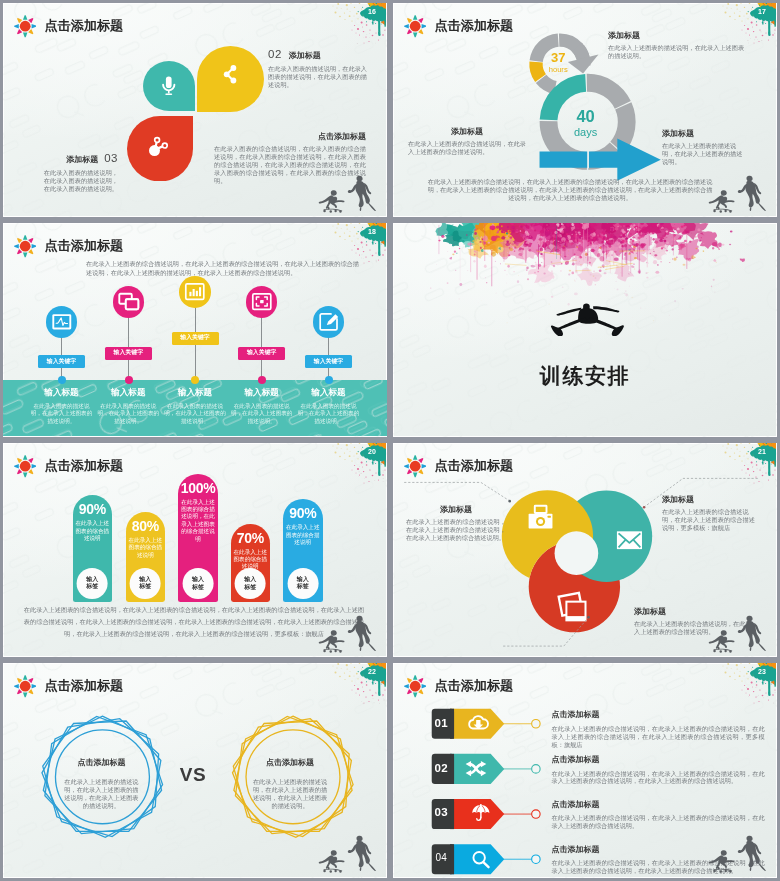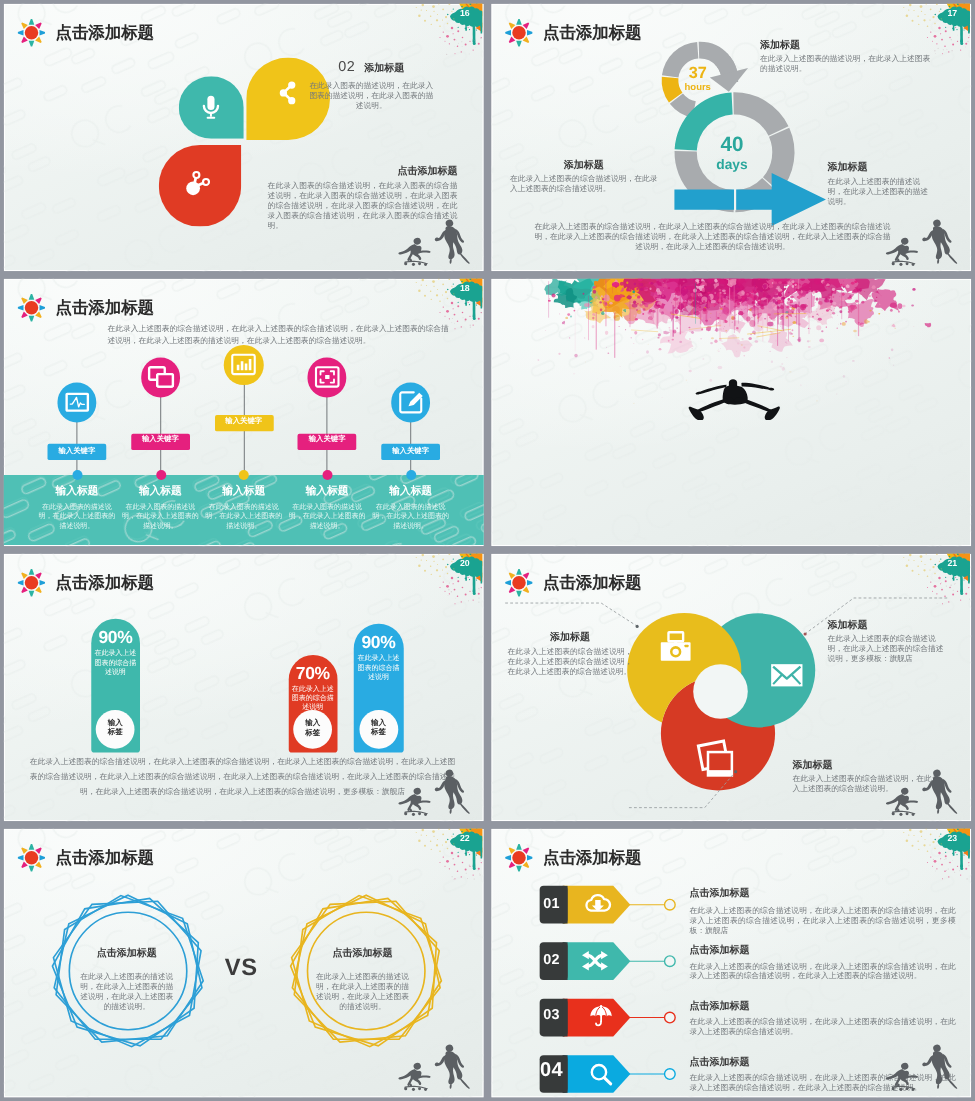--- a/index.html
+++ b/index.html
@@ -32,21 +32,21 @@
   
   .s1-petals{position:absolute;left:0;top:0;width:100%;height:100%;}
   .petal{position:absolute;width:72px;height:72px;}
   .s1-b{position:absolute;}
   .s1-head{font-size:8.0px;font-weight:bold;color:#3a3a3a;}
   .s1-num{font-size:11.5px;color:#4a4a4a;font-weight:normal;letter-spacing:.5px;
      font-family:"Liberation Sans",sans-serif;}
   
   .ring-label{position:absolute;text-align:center;}
   .ring-v{font-weight:bold;line-height:1;}
-  .ring-u{font-weight:bold;line-height:1;}
+  .ring-u{font-weight:normal;line-height:1;}
   
   .s3-band{position:absolute;left:0;bottom:0;width:100%;height:78px;background:#4fc0b5;}
   .s3-circ{position:absolute;border-radius:50%;}
   .s3-kw{position:absolute;color:#fff;font-size:5.9px;font-weight:bold;
      text-align:center;line-height:1;padding:3.4px 0;border-radius:1.5px;}
   .s3-stem{position:absolute;width:1px;background:#8a8f91;}
   .s3-dot{position:absolute;width:8px;height:8px;border-radius:50%;}
   .s3-t{color:#fff;font-size:8.6px;font-weight:bold;}
   .s3-b{color:#e7f7f4;font-size:5.6px;line-height:7.3px;}
   
@@ -237,22 +237,26 @@
                 <path d="M66 32.75 A33 32.75 0 0 1 33 65.5 A33 32.75 0 0 1 33 0 L66 0 Z" fill="#e03b24"></path>
                 <g transform="translate(27.5,34.6)">
                   <path d="M2.2 -1.6 L8.6 -4.4" stroke="#fff" stroke-width="2.4" stroke-linecap="round"></path>
                   <path d="M1.1 -3.8 L2.2 -8.6" stroke="#fff" stroke-width="2.2" stroke-linecap="round"></path>
                   <circle cx="0" cy="0" r="5.5" fill="#fff"></circle>
                   <circle cx="2.6" cy="-10.6" r="2.4" fill="#e03b24" stroke="#fff" stroke-width="1.7"></circle>
                   <circle cx="10.3" cy="-5.0" r="2.4" fill="#e03b24" stroke="#fff" stroke-width="1.7"></circle>
                 </g>
               </svg>
             </div>
-            <div class="s1-b" style="left:247px;top:44px;width:100px;text-align:center">
+            <div class="s1-b" style="left:268px;top:44px;width:100px;text-align:left">
   <div style="margin-bottom:3px"><span class="s1-num">02</span><span class="s1-head" style="margin-left:7px">添加标题</span></div>
+  <div class="bodytext">在此录入图表的描述说明，在此录入图表的描述说明，在此录入图表的描述说明。</div>
+            </div>
+            <div class="s1-b" style="left:38px;top:148px;width:80px;text-align:right">
+  <div style="margin-bottom:3px"><span class="s1-head">添加标题</span><span class="s1-num" style="margin-left:6px">03</span></div>
   <div class="bodytext">在此录入图表的描述说明，在此录入图表的描述说明，在此录入图表的描述说明。</div>
             </div>
             <div class="s1-b" style="left:214px;top:131px;width:152px;text-align:justify">
   <div class="s1-head" style="text-align:right;margin-bottom:3px">点击添加标题</div>
   <div class="bodytext">在此录入图表的综合描述说明，在此录入图表的综合描述说明，在此录入图表的综合描述说明，在此录入图表的综合描述说明，在此录入图表的综合描述说明，在此录入图表的综合描述说明，在此录入图表的综合描述说明。</div>
             </div>
           </div>
         </div>
       </div>
     </div>
@@ -1587,20 +1591,21 @@
               <path d="M33.4 8.6 C29.6 9.6 24.0 11.4 19.2 13.2 C16.0 14.4 13.9 15.1 12.0 15.3 C10.5 15.4 9.7 14.6 10.8 14.0 C13.0 12.6 18.6 10.4 23.4 8.8 C27.6 7.4 31.2 6.5 33.8 6.3 Z"></path>
               <path d="M12.4 13.1 C11.2 13.1 9.8 13.5 9.2 14.2 C8.6 14.9 9.2 15.7 10.4 15.7 C11.7 15.7 13.0 15.1 13.5 14.2 Z"></path>
               <path d="M45.8 8.0 C49.8 7.8 55.2 8.6 60.0 9.6 C63.6 10.4 66.2 11.0 68.4 11.4 C70.0 11.7 70.8 10.8 69.8 10.1 C67.8 8.7 62.2 6.9 57.2 5.8 C52.6 4.8 48.4 4.3 45.6 4.5 Z"></path>
               <path d="M68.0 9.4 C69.2 9.1 70.8 9.3 71.5 10.0 C72.3 10.8 71.7 11.8 70.4 11.9 C69.1 12.0 67.8 11.4 67.3 10.6 Z"></path>
               <path d="M35.0 22.4 C31.0 24.2 25.0 27.0 20.0 29.4 C16.4 31.1 13.6 32.3 11.5 32.8 C9.6 33.2 8.8 32.3 10.0 31.3 C12.6 29.2 18.6 26.0 24.0 23.4 C29.0 21.0 33.8 19.2 37.5 18.4 L41.0 22.4 Z"></path>
               <path d="M11.8 30.6 C9.6 30.0 7.0 29.0 5.4 28.0 C3.9 27.1 3.0 28.0 3.6 29.7 C4.5 32.1 5.9 35.0 7.5 37.3 C9.2 39.7 11.2 41.2 13.0 41.1 C14.8 41.0 15.9 39.4 15.4 37.1 C14.9 34.7 13.3 31.9 11.8 30.6 Z"></path>
               <path d="M44.8 22.2 C48.8 24.0 54.8 26.8 59.8 29.2 C63.4 30.9 66.2 32.1 68.3 32.6 C70.2 33.0 71.0 32.1 69.8 31.1 C67.2 29.0 61.2 25.8 55.8 23.2 C50.8 20.8 46.0 19.0 42.3 18.2 L38.8 22.2 Z"></path>
               <path d="M68.0 30.4 C70.2 29.8 72.8 28.8 74.4 27.8 C75.9 26.9 76.8 27.8 76.2 29.5 C75.3 31.9 73.9 34.8 72.3 37.1 C70.6 39.5 68.6 41.0 66.8 40.9 C65.0 40.8 63.9 39.2 64.4 36.9 C64.9 34.5 66.5 31.7 68.0 30.4 Z"></path>
             </g>
           </svg>
+          <div class="s4-part" style="top:141.5px;z-index:3"><span style="font-size:21px;color:#1d1d1d;font-weight:bold;letter-spacing:1.6px">训练安排</span></div>
         </div>
       </div>
     </div>
 <div class="cell">
       <div class="slide">
         <div class="shift">
           <div class="hdr">
             <svg class="sun" viewBox="0 0 22.4 22.4">
               <path d="M11.75 0.20L13.45 4.80L8.95 4.80L10.65 0.20Z" fill="#2bb3a3"></path>
               <path d="M19.37 3.81L17.32 8.27L14.13 5.08L18.59 3.03Z" fill="#e5207e"></path>
@@ -1736,20 +1741,34 @@
 <path d="M38.9 23.6 C38.0 23.2 37.1 23.5 36.6 24.2 C36.1 24.9 36.3 25.8 37.1 26.3 C37.9 26.8 38.8 26.6 39.3 25.9 C39.8 25.2 39.7 24.1 38.9 23.6 Z"></path>
 <path d="M52.9 16.4 C54.5 17.1 55.8 18.4 56.5 19.9 C57.1 21.3 57.4 22.7 58.0 23.9 C58.5 24.8 59.2 25.4 59.9 26.1 C60.4 26.6 60.3 27.4 59.7 27.7 C59.0 28.0 58.5 27.6 58.0 27.1 C56.6 25.8 55.8 24.3 55.2 22.6 C54.6 21.1 54.1 19.7 53.1 18.6 Z"></path>
 <path d="M57.2 36.0 C58.6 37.4 60.2 39.0 61.7 40.6 C62.8 41.8 63.7 42.9 64.7 44.1 C65.1 44.6 64.7 45.1 64.1 44.8 C63.0 44.3 61.9 43.2 60.9 42.1 C59.4 40.5 58.1 38.9 57.0 37.3 Z"></path>
 <path d="M49.9 40.7 C50.2 41.9 50.2 43.2 49.8 44.3 C49.5 45.0 48.8 45.1 48.6 44.4 C48.2 43.4 48.6 42.0 49.3 40.7 Z"></path>
 </g>
           </svg>
           <div class="zlayer">
             <div class="bar" style="left:72.8px;top:55.4px;width:39.0px;height:106.7px;background:#3fb8ac;border-radius:19.5px 19.5px 2.5px 2.5px">
               <div class="bar-pct" style="margin-top:7.0px;font-size:14.0px">90%</div>
               <div class="bar-body" style="margin-top:4.0px">在此录入上述图表的综合描述说明</div>
+              <div class="bar-circ" style="width:30.8px;height:30.8px;bottom:3.2px">
+                <div class="bar-lbl" style="color:#2e2e2e">输入<br>标签</div>
+              </div>
+            </div>
+            <div class="bar" style="left:125.6px;top:71.9px;width:39.5px;height:90.2px;background:#eec321;border-radius:19.8px 19.8px 2.5px 2.5px">
+              <div class="bar-pct" style="margin-top:7.0px;font-size:14.0px">80%</div>
+              <div class="bar-body" style="margin-top:4.0px">在此录入上述图表的综合描述说明</div>
+              <div class="bar-circ" style="width:30.8px;height:30.8px;bottom:3.2px">
+                <div class="bar-lbl" style="color:#2e2e2e">输入<br>标签</div>
+              </div>
+            </div>
+            <div class="bar" style="left:178.0px;top:33.6px;width:40.0px;height:128.5px;background:#e5207e;border-radius:20.0px 20.0px 2.5px 2.5px">
+              <div class="bar-pct" style="margin-top:7.0px;font-size:14.0px">100%</div>
+              <div class="bar-body" style="margin-top:4.0px">在此录入上述图表的综合描述说明，在此录入上述图表的综合描述说明</div>
               <div class="bar-circ" style="width:30.8px;height:30.8px;bottom:3.2px">
                 <div class="bar-lbl" style="color:#2e2e2e">输入<br>标签</div>
               </div>
             </div>
             <div class="bar" style="left:230.5px;top:83.6px;width:39.5px;height:78.5px;background:#e03b24;border-radius:19.8px 19.8px 2.5px 2.5px">
               <div class="bar-pct" style="margin-top:7.0px;font-size:14.0px">70%</div>
               <div class="bar-body" style="margin-top:4.0px">在此录入上述图表的综合描述说明</div>
               <div class="bar-circ" style="width:30.8px;height:30.8px;bottom:3.2px">
                 <div class="bar-lbl" style="color:#2e2e2e">输入<br>标签</div>
               </div>
@@ -2350,21 +2369,21 @@
             <div style="position:absolute;left:41.3px;top:92.9px;width:19.7px;height:29.8px;display:flex;align-items:center;justify-content:center;color:#fff;font-weight:bold;font-size:11.5px;letter-spacing:0.2px">02</div>
             <div style="position:absolute;left:161.6px;top:94.0px;width:213px">
               <div class="r8-t">点击添加标题</div>
               <div class="r8-b" style="margin-top:4.5px;text-align:justify">在此录入上述图表的综合描述说明，在此录入上述图表的综合描述说明，在此录入上述图表的综合描述说明，在此录入上述图表的综合描述说明。</div>
             </div>
             <div style="position:absolute;left:41.3px;top:137.6px;width:19.7px;height:29.8px;display:flex;align-items:center;justify-content:center;color:#fff;font-weight:bold;font-size:11.5px;letter-spacing:0.2px">03</div>
             <div style="position:absolute;left:161.6px;top:138.8px;width:213px">
               <div class="r8-t">点击添加标题</div>
               <div class="r8-b" style="margin-top:4.5px;text-align:justify">在此录入上述图表的综合描述说明，在此录入上述图表的综合描述说明，在此录入上述图表的综合描述说明。</div>
             </div>
-            <div style="position:absolute;left:41.3px;top:182.3px;width:19.7px;height:29.8px;display:flex;align-items:center;justify-content:center;color:#fff;font-weight:bold;font-size:16px;letter-spacing:0.2px">04</div>
+            <div style="position:absolute;left:41.3px;top:182.3px;width:19.7px;height:29.8px;display:flex;align-items:center;justify-content:center;color:#fff;font-weight:normal;font-size:10px;letter-spacing:0.2px">04</div>
             <div style="position:absolute;left:161.6px;top:183.6px;width:213px">
               <div class="r8-t">点击添加标题</div>
               <div class="r8-b" style="margin-top:4.5px;text-align:justify">在此录入上述图表的综合描述说明，在此录入上述图表的综合描述说明，在此录入上述图表的综合描述说明，在此录入上述图表的综合描述说明。</div>
             </div>
           </div>
         </div>
       </div>
     </div>
 </div>
 

